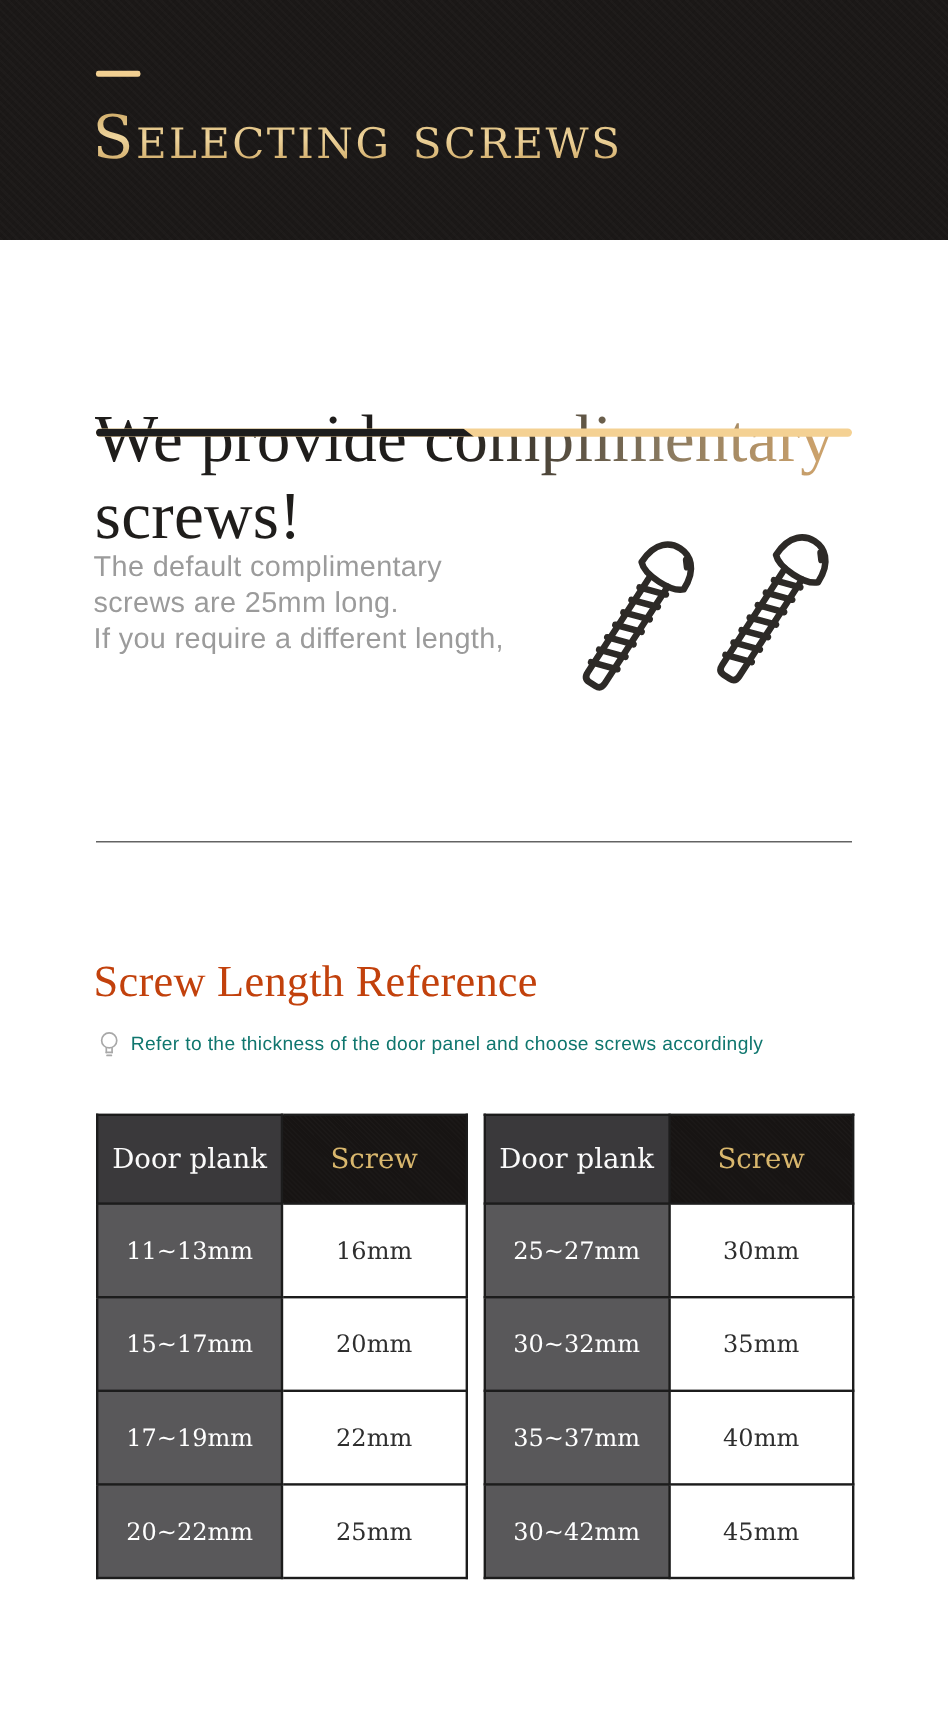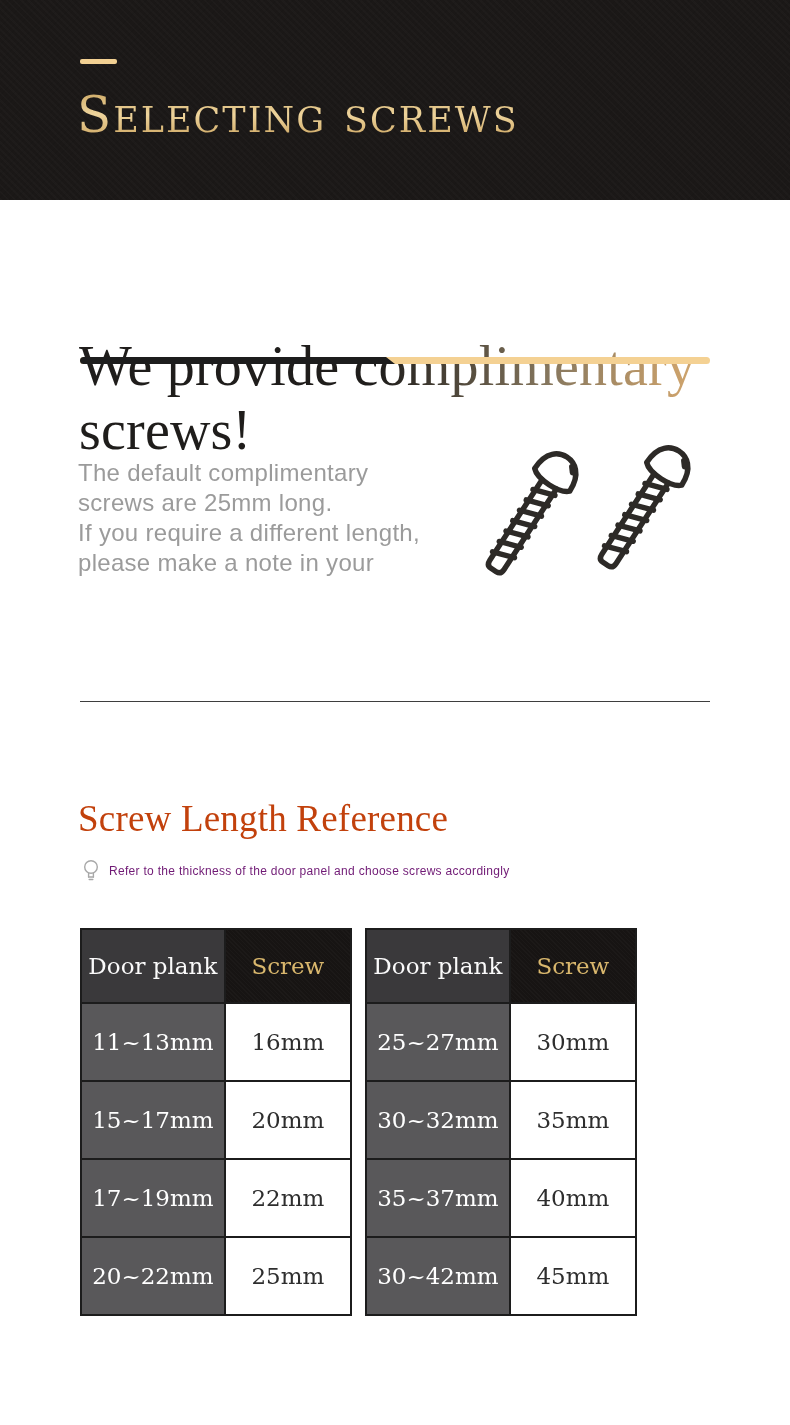--- a/index.html
+++ b/index.html
@@ -81,39 +81,39 @@
     position:absolute; left:78px; top:799px;
     font-family:"Liberation Serif", serif; font-weight:400;
     font-size:37px; line-height:1.1; color:#c2410c; letter-spacing:0.2px;
   }
   .reference-tip {
     position:absolute; left:82px; top:858px;
     display:flex; align-items:center; gap:9px;
   }
   .reference-tip .tip-text {
     font-family:"Liberation Sans", sans-serif;
-    font-size:12px; letter-spacing:0.3px; color:#701a75;
+    font-size:16px; letter-spacing:0.3px; color:#0f766e;
   }
 
   
   .tables-wrap {
     position:absolute; left:80px; top:928px; width:632px;
     display:flex; gap:13px;
   }
   table.ref-table {
-    border-collapse:collapse; width:272px;
+    border-collapse:collapse; width:310px;
     font-family:"DejaVu Serif", serif;
     border:2px solid #1c1c1c;
   }
   .ref-table th, .ref-table td {
     width:155px; text-align:center; vertical-align:middle;
     border:2px solid #1c1c1c; font-weight:400;
   }
   .ref-table th { height:74px; font-size:23px; }
-  .ref-table td { height:78px; font-size:23px; }
+  .ref-table td { height:78px; font-size:20px; }
   .ref-table th.h-plank { background:#3a393b; color:#fafafa; }
   .ref-table th.h-screw {
     background:#171413; color:#d9b76d;
     background-image:repeating-linear-gradient(45deg, rgba(255,255,255,.02) 0 1px, transparent 1px 3px);
   }
   .ref-table td.c-plank { background:#59585a; color:#ffffff; }
   .ref-table td.c-screw { background:#ffffff; color:#2e2e2e; }
 </style>
 </head>
 <body>
@@ -129,21 +129,20 @@
 
   <div class="accent-rule">
     <span class="gold"></span>
     <span class="black"></span>
   </div>
 
   <p class="intro-paragraph">
     <span>The default complimentary</span><br>
     <span>screws are 25mm long.</span><br>
     <span>If you require a different length,</span><br>
-    <span>please make a note in your</span>
   </p>
 
   <div class="screws-illustration">
     <svg class="screw s1" width="62" height="147" viewBox="0 0 80 190" fill="none" stroke="#2d2a27" stroke-width="7" stroke-linecap="round" stroke-linejoin="round">
       <path d="M13,40 C13,13 28,5 40,5 C52,5 67,13 67,40 C57,50 23,50 13,40 Z"></path>
       <path d="M52,12 L57,18"></path>
       <path d="M29,47 L29,171 Q29,179 36,179 L44,179 Q51,179 51,171 L51,47"></path>
       <path d="M26,64 L54,55"></path>
       <path d="M26,80 L54,71"></path>
       <path d="M26,96 L54,87"></path>

